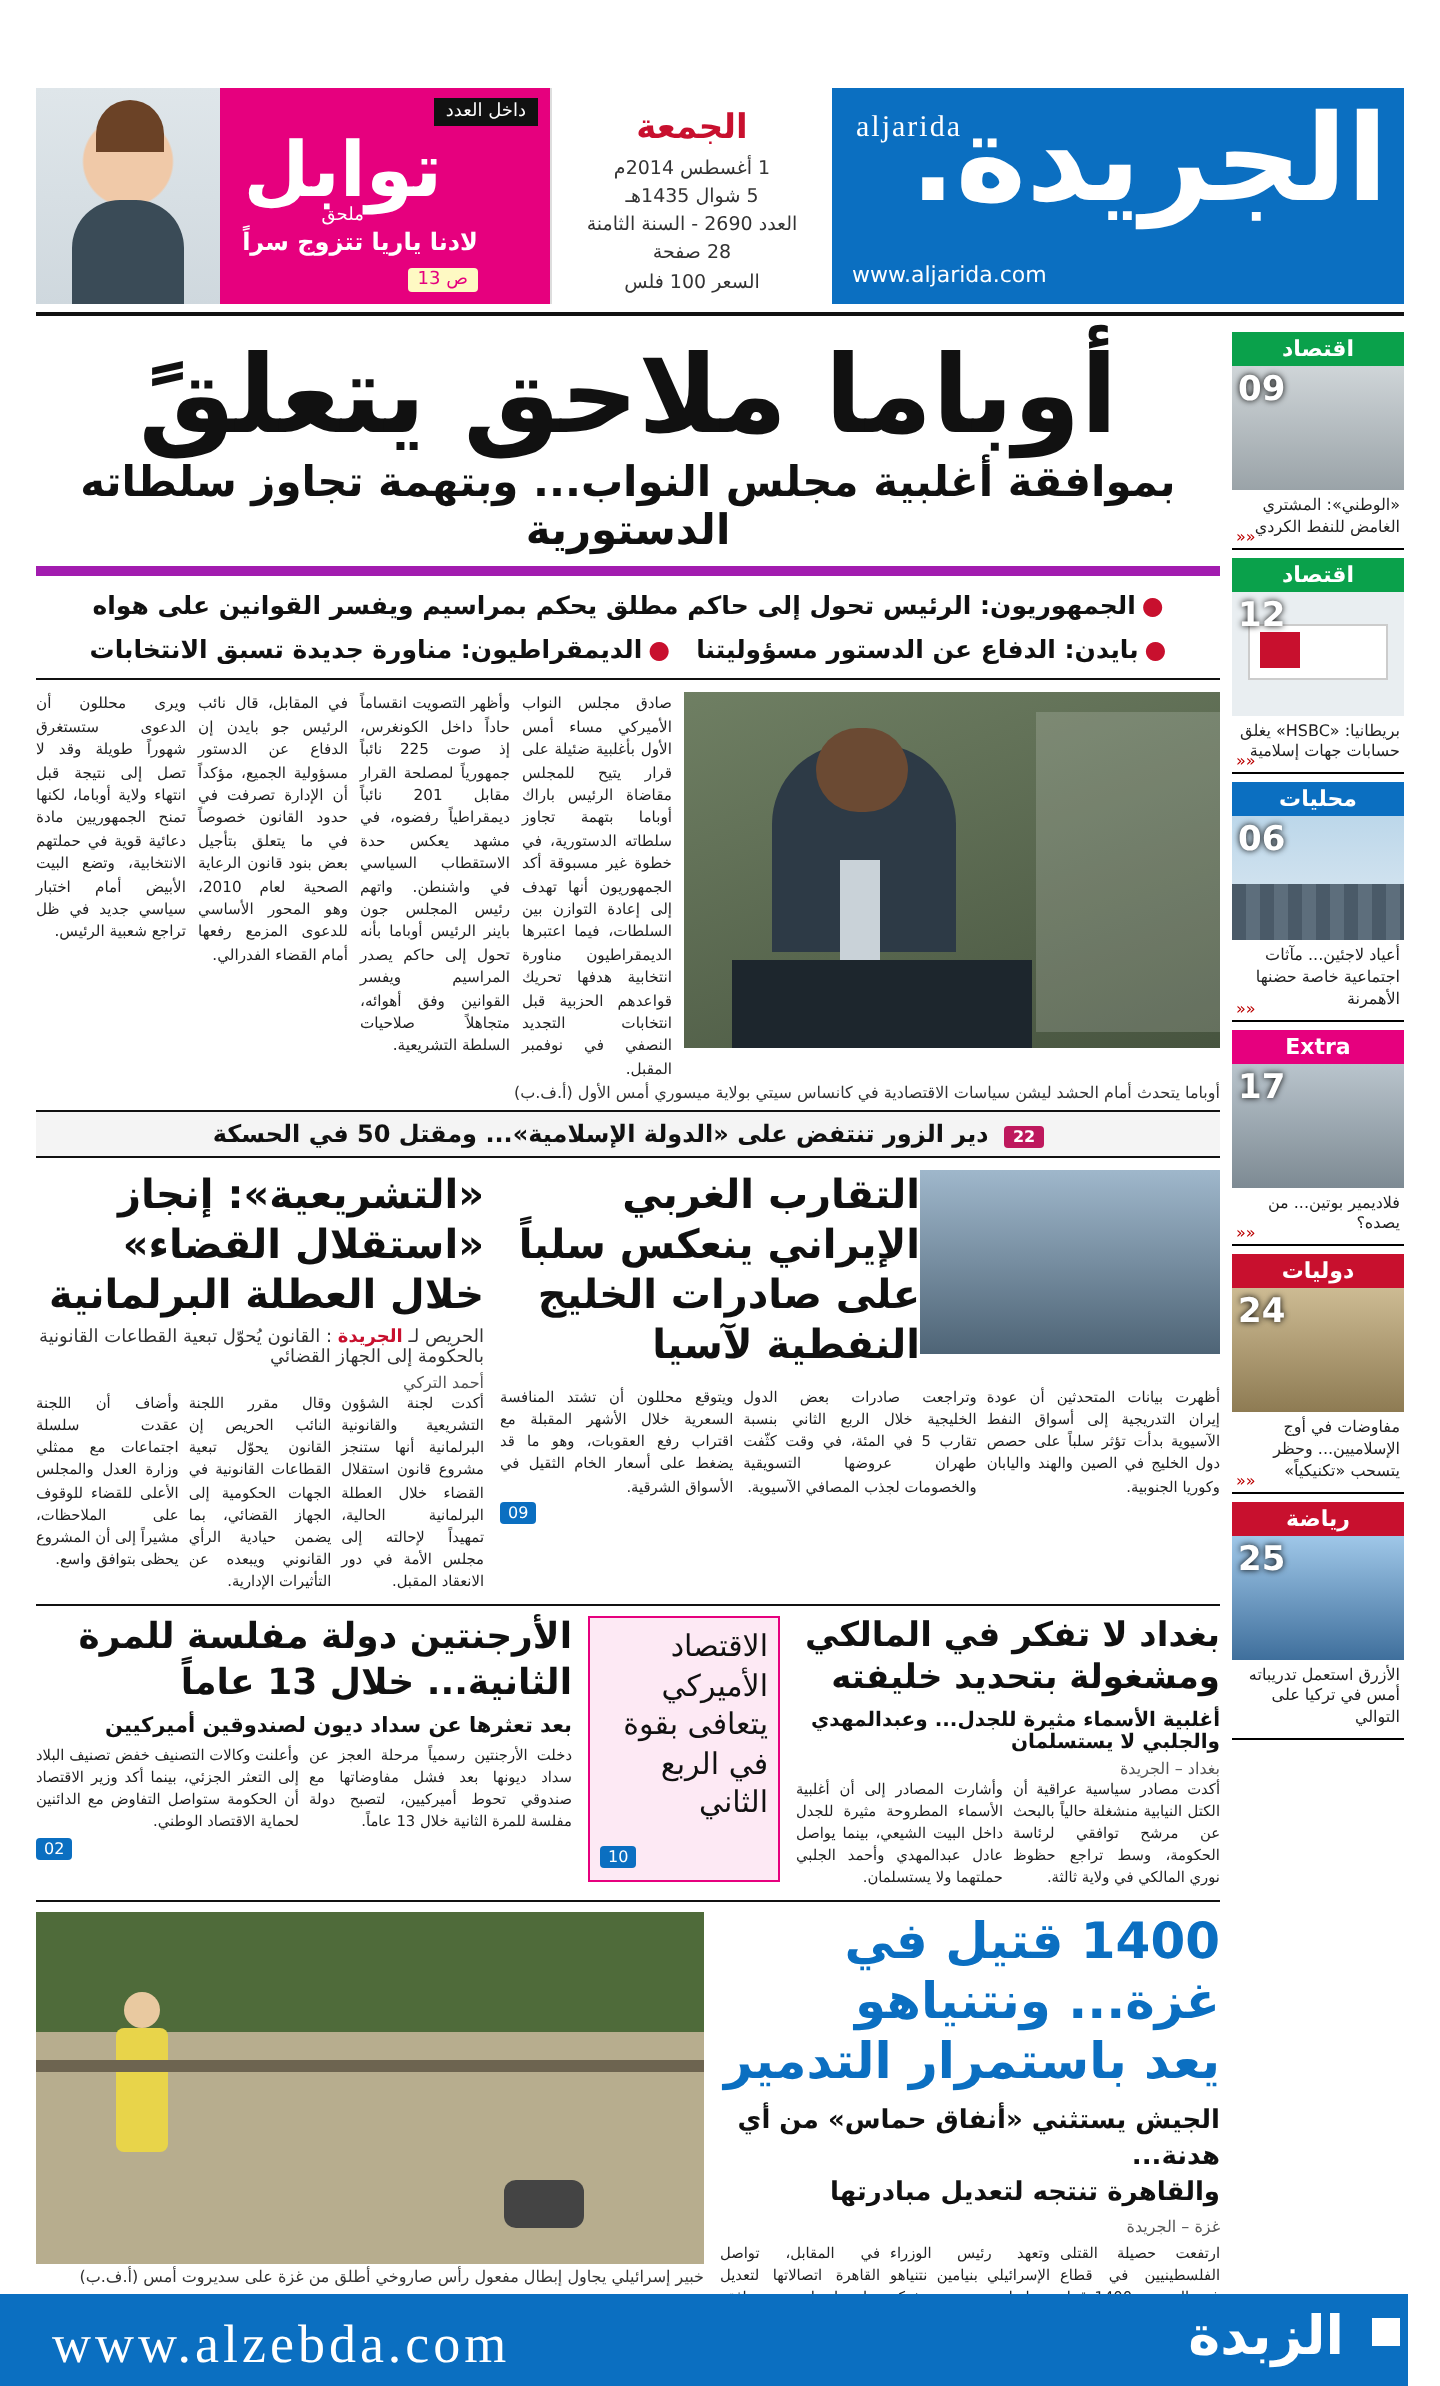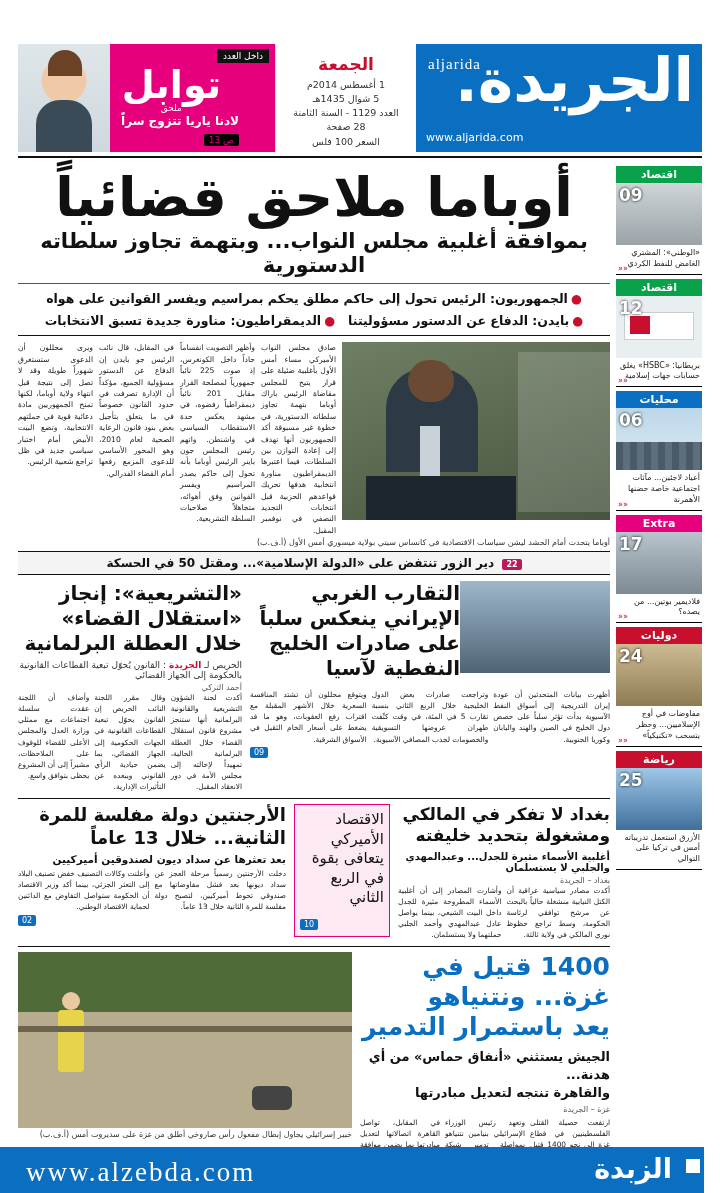--- a/index.html
+++ b/index.html
@@ -23,21 +23,21 @@
   .masthead .logo-lat{position:absolute;left:12px;top:12px;font-size:15px;letter-spacing:1px;font-family:Liberation Serif, serif;}
   .masthead .site{position:absolute;left:10px;bottom:8px;font-size:11px;}
   .dateblock{width:128px;background:#fff;color:#111;padding:6px 6px 0 6px;text-align:center;border-left:1px solid #ddd;}
   .dateblock .dayname{color:#c8102e;font-size:17px;font-weight:bold;margin-top:2px;}
   .dateblock div{font-size:9.5px;line-height:1.5;color:#333;}
   .promo{flex:1;background:#e6007e;position:relative;color:#fff;overflow:hidden;}
   .promo .inner-label{position:absolute;right:6px;top:5px;background:#111;color:#fff;font-size:9px;padding:2px 6px;}
   .promo .tw{position:absolute;right:54px;top:22px;font-size:38px;font-weight:bold;color:#fff;line-height:1;}
   .promo .tw small{display:block;font-size:9px;font-weight:normal;text-align:center;}
   .promo .sub{position:absolute;right:36px;bottom:24px;font-size:12px;font-weight:bold;}
-  .promo .pg{position:absolute;right:36px;bottom:6px;font-size:9px;background:#000000;color:#e6007e;padding:1px 5px;border-radius:2px;}
+  .promo .pg{position:absolute;right:36px;bottom:6px;font-size:9px;background:#fef9c3;color:#e6007e;padding:1px 5px;border-radius:2px;}
   .promo .ph{position:absolute;left:0;top:0;width:92px;height:108px;background:
      radial-gradient(circle at 50% 34%, #f0c9a8 0 22px, transparent 23px),
      linear-gradient(#dfe6ea,#cfd8de);}
   .promo .ph:after{content:"";position:absolute;left:18px;top:56px;width:56px;height:52px;background:#3a4b57;border-radius:24px 24px 0 0;}
   .promo .ph:before{content:"";position:absolute;left:30px;top:6px;width:34px;height:26px;background:#6b4226;border-radius:17px 17px 0 0;z-index:2;}
 
   .hrule{position:absolute;left:18px;top:156px;width:684px;height:2px;background:#111;}
 
   
   .rail{position:absolute;right:18px;top:166px;width:86px;}
@@ -46,21 +46,21 @@
   .railimg{height:62px;position:relative;overflow:hidden;background:#ccc;}
   .railnum{position:absolute;left:3px;top:2px;color:#fff;font-size:17px;font-weight:bold;text-shadow:0 0 3px #000;}
   .railcap{font-size:8px;line-height:1.35;padding:3px 2px 4px 2px;color:#222;border-bottom:1px solid #000000;}
   .railarrows{position:absolute;left:2px;bottom:2px;color:#b00;font-size:8px;}
 
   
   .main{position:absolute;right:110px;top:166px;width:592px;}
 
   .hl1{font-size:54px;font-weight:bold;text-align:center;line-height:1.05;margin:4px 0 2px;color:#111;}
   .hl2{font-size:21px;font-weight:bold;text-align:center;color:#111;margin-bottom:6px;}
-  .bullets{border-top:1px solid #a21caf;border-bottom:1px solid #111;padding:4px 0;font-size:12.5px;font-weight:bold;text-align:center;line-height:1.75;}
+  .bullets{border-top:5px solid #a21caf;border-bottom:1px solid #111;padding:4px 0;font-size:12.5px;font-weight:bold;text-align:center;line-height:1.75;}
   .bullets span.dot{color:#c8102e;margin-left:3px;}
 
   .lead{display:flex;direction:rtl;margin-top:6px;gap:6px;}
   .lead .photo{width:268px;height:178px;position:relative;overflow:hidden;background:#7b8b6f;}
   .lead .cols{flex:1;display:flex;gap:6px;font-size:7.6px;line-height:1.5;text-align:justify;color:#222;}
   .lead .cols > div{flex:1;}
   .lead-cap{font-size:8px;color:#333;margin-top:2px;}
 
   .strip-news{margin-top:4px;border-top:1px solid #111;border-bottom:1px solid #111;background:#f4f4f4;
     font-size:12px;font-weight:bold;text-align:center;padding:4px 0;}
@@ -105,21 +105,21 @@
     <div class="masthead">
       <div class="logo-ar">الجريدة.</div>
       <div class="logo-lat">aljarida</div>
       <div class="site">www.aljarida.com</div>
     </div>
 
     <div class="dateblock">
       <div class="dayname">الجمعة</div>
       <div>1 أغسطس 2014م</div>
       <div>5 شوال 1435هـ</div>
-      <div>العدد 1129 - السنة الثامنة</div>
+      <div>العدد 2690 - السنة الثامنة</div>
       <div>28 صفحة</div>
       <div>السعر 100 فلس</div>
     </div>
 
     <div class="promo">
       <div class="ph"></div>
       <div class="inner-label">داخل العدد</div>
       <div class="tw">
         <span>توابل</span>
         <small>ملحق</small>
@@ -185,21 +185,21 @@
       <div class="railhead" style="background:#c8102e">رياضة</div>
       <div class="railimg" style="background:linear-gradient(#9fc7e8,#3f6f9c)">
         <div class="railnum">25</div>
       </div>
       <div class="railcap">الأزرق استعمل تدريباته أمس في تركيا على التوالي</div>
     </div>
   </div>
 
   <div class="main">
 
-    <div class="hl1">أوباما ملاحق قضائياً</div>
+    <div class="hl1">أوباما ملاحق يتعلقً</div>
     <div class="hl2">بموافقة أغلبية مجلس النواب... وبتهمة تجاوز سلطاته الدستورية</div>
 
     <div class="bullets">
       <div><span class="dot">●</span><span>الجمهوريون: الرئيس تحول إلى حاكم مطلق يحكم بمراسيم ويفسر القوانين على هواه</span></div>
       <div>
         <span class="dot">●</span><span>بايدن: الدفاع عن الدستور مسؤوليتنا</span>
         &nbsp;&nbsp;<span class="dot">●</span><span>الديمقراطيون: مناورة جديدة تسبق الانتخابات</span>
       </div>
     </div>
 

